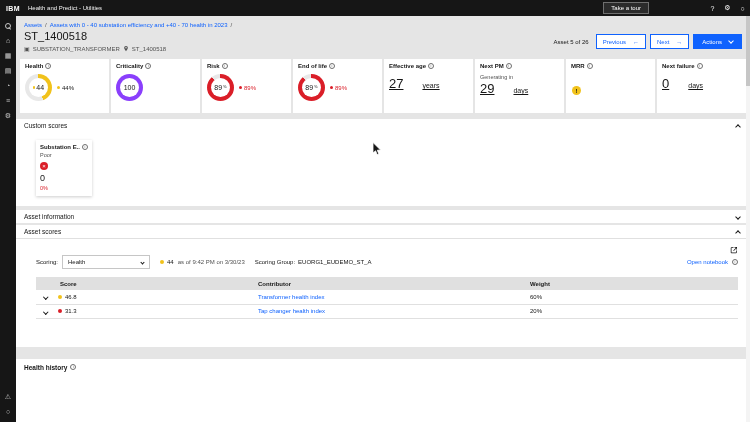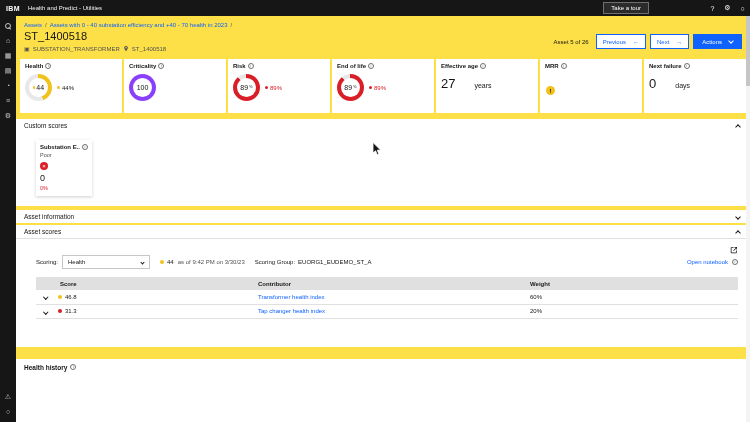--- a/index.html
+++ b/index.html
@@ -16,21 +16,21 @@
 
   
   .sidebar { position:absolute; top:16px; left:0; bottom:0; width:16px; background:#161616; display:flex; flex-direction:column; align-items:center; padding:6px 0; gap:7px; z-index:19; }
   .side-icon { color:#c6c6c6; font-size:7px; line-height:8px; width:10px; height:8px; display:flex; align-items:center; justify-content:center; cursor:pointer; }
   .side-bottom { margin-top:auto; display:flex; flex-direction:column; gap:7px; align-items:center; }
   .icn-search { position:relative; width:7px; height:7px; display:block; }
   .icn-search::before { content:""; position:absolute; top:0; left:0; width:4px; height:4px; border:1px solid #c6c6c6; border-radius:50%; }
   .icn-search::after { content:""; position:absolute; left:4.6px; top:4.6px; width:3px; height:1px; background:#c6c6c6; transform:rotate(45deg); transform-origin:0 0; }
 
   
-  .content { position:absolute; top:16px; left:16px; right:0; bottom:0; background:#fde047; overflow:hidden; }
+  .content { position:absolute; top:16px; left:16px; right:0; bottom:0; background:#e5e5e5; overflow:hidden; }
 
   .breadcrumb { padding:6px 0 0 8px; font-size:6px; color:#525252; display:flex; gap:3px; align-items:center; }
   .crumb-link { color:#0f62fe; cursor:pointer; }
   .page-title { font-size:11px; color:#161616; padding-left:8px; margin-top:2px; font-weight:400; }
   .asset-meta { display:flex; align-items:center; gap:3px; padding-left:8px; margin-top:3px; font-size:6px; color:#525252; }
   .meta-icon { font-size:6px; color:#525252; }
   .pin { width:6px; height:7px; }
 
   .head-actions { position:absolute; top:18px; right:8px; display:flex; align-items:center; gap:4px; }
   .pagination { font-size:6px; color:#161616; margin-right:3px; }
@@ -46,21 +46,21 @@
   .info { width:6px; height:6px; min-width:6px; border:1px solid #6f6f6f; border-radius:50%; color:#6f6f6f; font-size:4px; line-height:4px; display:inline-flex; align-items:center; justify-content:center; cursor:pointer; }
   .gauge-row { display:flex; align-items:center; gap:5px; margin-top:5px; }
   .gauge { width:27px; height:27px; border-radius:50%; position:relative; display:flex; align-items:center; justify-content:center; background:#e8e8e8; }
   .gauge::after { content:""; position:absolute; inset:4px; background:#fff; border-radius:50%; z-index:0; }
   .gauge-val { position:relative; z-index:1; font-size:7px; color:#161616; display:flex; align-items:center; gap:1px; }
   .mini-dot { width:2.5px; height:2.5px; border-radius:50%; display:inline-block; }
   .sup { font-size:4px; vertical-align:super; margin-top:-3px; }
   .trend { display:flex; align-items:center; gap:2px; font-size:6px; }
   .trend-dot { width:3px; height:3px; border-radius:50%; display:inline-block; }
   .pre-label { font-size:5.5px; color:#525252; margin-top:5px; }
-  .stat { margin-top:7px; font-size:13px; color:#161616; display:flex; align-items:baseline; gap:19px; }
+  .stat { margin-top:7px; font-size:13px; color:#161616; display:flex; align-items:baseline; gap:19px;text-decoration:underline; }
   .stat.tight { margin-top:1px; }
   .stat .unit { font-size:7px; }
   .warn { width:9px; height:9px; border-radius:50%; background:#f1c21b; color:#161616; font-size:6px; font-weight:bold; display:flex; align-items:center; justify-content:center; margin-top:17px; margin-left:1px; }
 
   
   .section-bar { background:#fff; height:13px; display:flex; align-items:center; padding:0 10px 0 8px; cursor:pointer; }
   .section-label { font-size:6.5px; color:#161616; }
   .section-label.strong { font-weight:600; }
   .bar-right { margin-left:auto; display:flex; align-items:center; gap:4px; }
   .chev { display:inline-block; width:4px; height:4px; border-right:1px solid #161616; border-bottom:1px solid #161616; }
@@ -253,20 +253,31 @@
       <div class="card-title-row">
           <span class="card-title">Effective age</span>
           <span class="info">i</span>
         </div>
       <div class="stat">
           <span>27</span>
           <span class="unit">years</span>
         </div>
     </div>
 
+    <div class="card">
+      <div class="card-title-row">
+          <span class="card-title">Next PM</span>
+          <span class="info">i</span>
+        </div>
+      <div class="pre-label">Generating in</div>
+      <div class="stat tight">
+          <span>29</span>
+          <span class="unit">days</span>
+        </div>
+    </div>
 
     <div class="card">
       <div class="card-title-row">
           <span class="card-title">MRR</span>
           <span class="info">i</span>
         </div>
       <div class="warn">!</div>
     </div>
 
     <div class="card">

